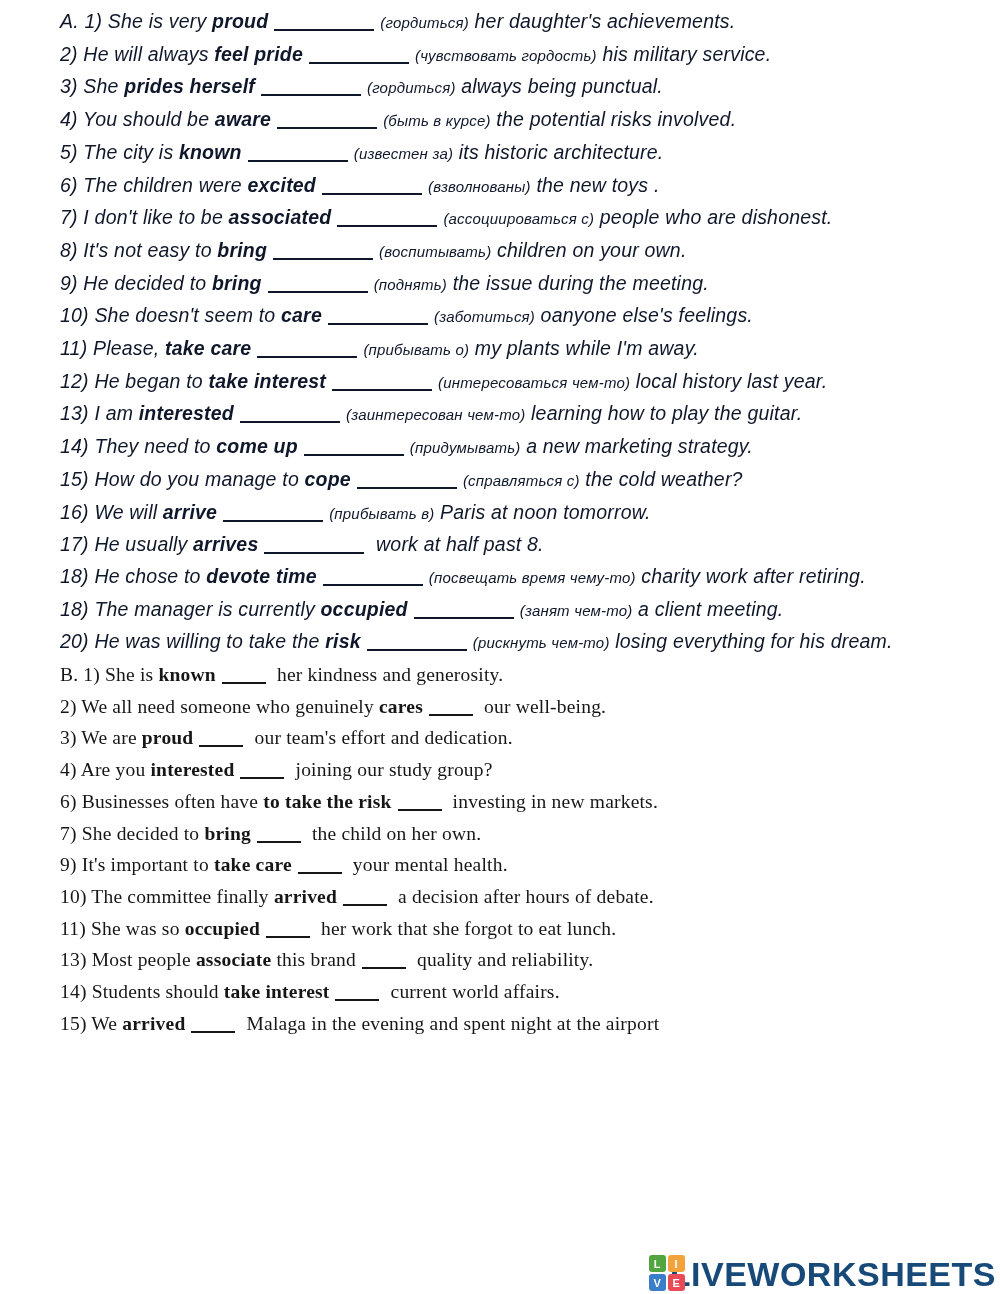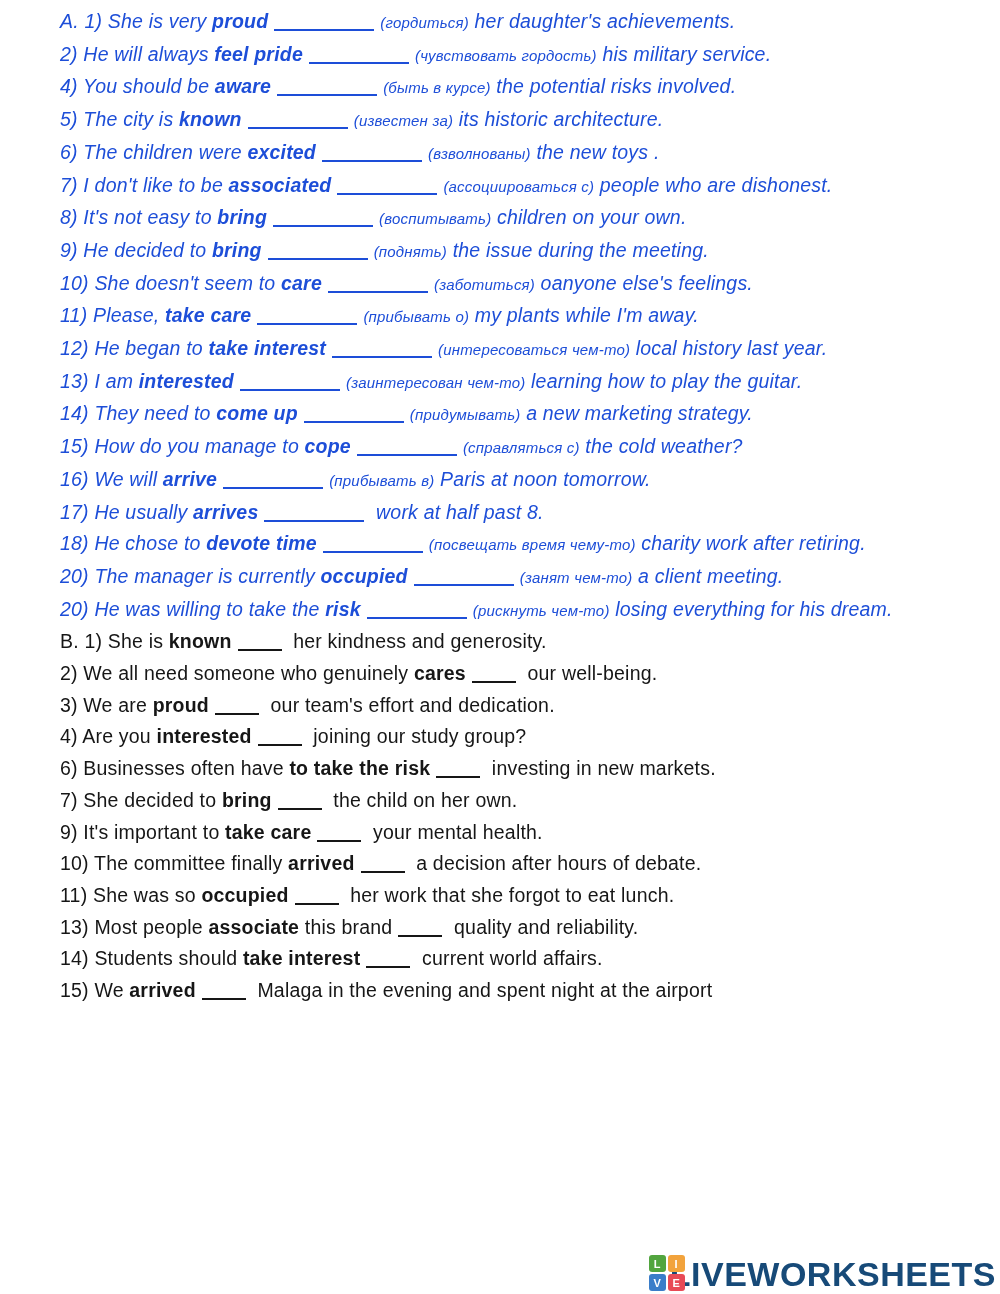--- a/index.html
+++ b/index.html
@@ -77,42 +77,43 @@
     font-size: 34px;
     line-height: 38px;
     letter-spacing: 0.5px;
   }
 </style>
 </head>
 <body>
 
 <div class="page">
   <div>
-      <div class="section italic" style="color: #1d4ed8;">
+      <div class="section italic" style="color: #0f172a;">
         <p class="sentence"><span class="n">A. 1) She is very </span><span class="b">proud</span><span class="bl" style="width: 100px;"></span><span class="ru">(гордиться)</span><span class="n"> her daughter's achievements.</span></p>
         <p class="sentence"><span class="n">2) He will always </span><span class="b">feel pride</span><span class="bl" style="width: 100px;"></span><span class="ru">(чувствовать гордость)</span><span class="n"> his military service.</span></p>
+        <p class="sentence"><span class="n">3) She </span><span class="b">prides herself</span><span class="bl" style="width: 100px;"></span><span class="ru">(гордиться)</span><span class="n"> always being punctual.</span></p>
         <p class="sentence"><span class="n">4) You should be </span><span class="b">aware</span><span class="bl" style="width: 100px;"></span><span class="ru">(быть в курсе)</span><span class="n"> the potential risks involved.</span></p>
         <p class="sentence"><span class="n">5) The city is </span><span class="b">known</span><span class="bl" style="width: 100px;"></span><span class="ru">(известен за)</span><span class="n"> its historic architecture.</span></p>
         <p class="sentence"><span class="n">6) The children were </span><span class="b">excited</span><span class="bl" style="width: 100px;"></span><span class="ru">(взволнованы)</span><span class="n"> the new toys .</span></p>
         <p class="sentence"><span class="n">7) I don't like to be </span><span class="b">associated</span><span class="bl" style="width: 100px;"></span><span class="ru">(ассоциироваться с)</span><span class="n"> people who are dishonest.</span></p>
         <p class="sentence"><span class="n">8) It's not easy to </span><span class="b">bring</span><span class="bl" style="width: 100px;"></span><span class="ru">(воспитывать)</span><span class="n"> children on your own.</span></p>
         <p class="sentence"><span class="n">9) He decided to </span><span class="b">bring</span><span class="bl" style="width: 100px;"></span><span class="ru">(поднять)</span><span class="n"> the issue during the meeting.</span></p>
         <p class="sentence"><span class="n">10) She doesn't seem to </span><span class="b">care</span><span class="bl" style="width: 100px;"></span><span class="ru">(заботиться)</span><span class="n"> oanyone else's feelings.</span></p>
         <p class="sentence"><span class="n">11) Please, </span><span class="b">take care</span><span class="bl" style="width: 100px;"></span><span class="ru">(прибывать о)</span><span class="n"> my plants while I'm away.</span></p>
         <p class="sentence"><span class="n">12) He began to </span><span class="b">take interest</span><span class="bl" style="width: 100px;"></span><span class="ru">(интересоваться чем-то)</span><span class="n"> local history last year.</span></p>
         <p class="sentence"><span class="n">13) I am </span><span class="b">interested</span><span class="bl" style="width: 100px;"></span><span class="ru">(заинтересован чем-то)</span><span class="n"> learning how to play the guitar.</span></p>
         <p class="sentence"><span class="n">14) They need to </span><span class="b">come up</span><span class="bl" style="width: 100px;"></span><span class="ru">(придумывать)</span><span class="n"> a new marketing strategy.</span></p>
         <p class="sentence"><span class="n">15) How do you manage to </span><span class="b">cope</span><span class="bl" style="width: 100px;"></span><span class="ru">(справляться с)</span><span class="n"> the cold weather?</span></p>
         <p class="sentence"><span class="n">16) We will </span><span class="b">arrive</span><span class="bl" style="width: 100px;"></span><span class="ru">(прибывать в)</span><span class="n"> Paris at noon tomorrow.</span></p>
         <p class="sentence"><span class="n">17) He usually </span><span class="b">arrives</span><span class="bl" style="width: 100px;"></span><span class="n"> work at half past 8.</span></p>
         <p class="sentence"><span class="n">18) He chose to </span><span class="b">devote time</span><span class="bl" style="width: 100px;"></span><span class="ru">(посвещать время чему-то)</span><span class="n"> charity work after retiring.</span></p>
-        <p class="sentence"><span class="n">20) The manager is currently </span><span class="b">occupied</span><span class="bl" style="width: 100px;"></span><span class="ru">(занят чем-то)</span><span class="n"> a client meeting.</span></p>
+        <p class="sentence"><span class="n">18) The manager is currently </span><span class="b">occupied</span><span class="bl" style="width: 100px;"></span><span class="ru">(занят чем-то)</span><span class="n"> a client meeting.</span></p>
         <p class="sentence"><span class="n">20) He was willing to take the </span><span class="b">risk</span><span class="bl" style="width: 100px;"></span><span class="ru">(рискнуть чем-то)</span><span class="n"> losing everything for his dream.</span></p>
       </div>
-      <div class="section" style="color: rgb(22, 22, 22);">
+      <div class="section" style="color: rgb(22, 22, 22); font-family: Liberation Serif, serif;">
         <p class="sentence"><span class="n">B. 1) She is </span><span class="b">known</span><span class="bl" style="width: 44px;"></span><span class="n"> her kindness and generosity.</span></p>
         <p class="sentence"><span class="n">2) We all need someone who genuinely </span><span class="b">cares</span><span class="bl" style="width: 44px;"></span><span class="n"> our well-being.</span></p>
         <p class="sentence"><span class="n">3) We are </span><span class="b">proud</span><span class="bl" style="width: 44px;"></span><span class="n"> our team's effort and dedication.</span></p>
         <p class="sentence"><span class="n">4) Are you </span><span class="b">interested</span><span class="bl" style="width: 44px;"></span><span class="n"> joining our study group?</span></p>
         <p class="sentence"><span class="n">6) Businesses often have </span><span class="b">to take the risk</span><span class="bl" style="width: 44px;"></span><span class="n"> investing in new markets.</span></p>
         <p class="sentence"><span class="n">7) She decided to </span><span class="b">bring</span><span class="bl" style="width: 44px;"></span><span class="n"> the child on her own.</span></p>
         <p class="sentence"><span class="n">9) It's important to </span><span class="b">take care</span><span class="bl" style="width: 44px;"></span><span class="n"> your mental health.</span></p>
         <p class="sentence"><span class="n">10) The committee finally </span><span class="b">arrived</span><span class="bl" style="width: 44px;"></span><span class="n"> a decision after hours of debate.</span></p>
         <p class="sentence"><span class="n">11) She was so </span><span class="b">occupied</span><span class="bl" style="width: 44px;"></span><span class="n"> her work that she forgot to eat lunch.</span></p>
         <p class="sentence"><span class="n">13) Most people </span><span class="b">associate</span><span class="n"> this brand</span><span class="bl" style="width: 44px;"></span><span class="n"> quality and reliability.</span></p>

